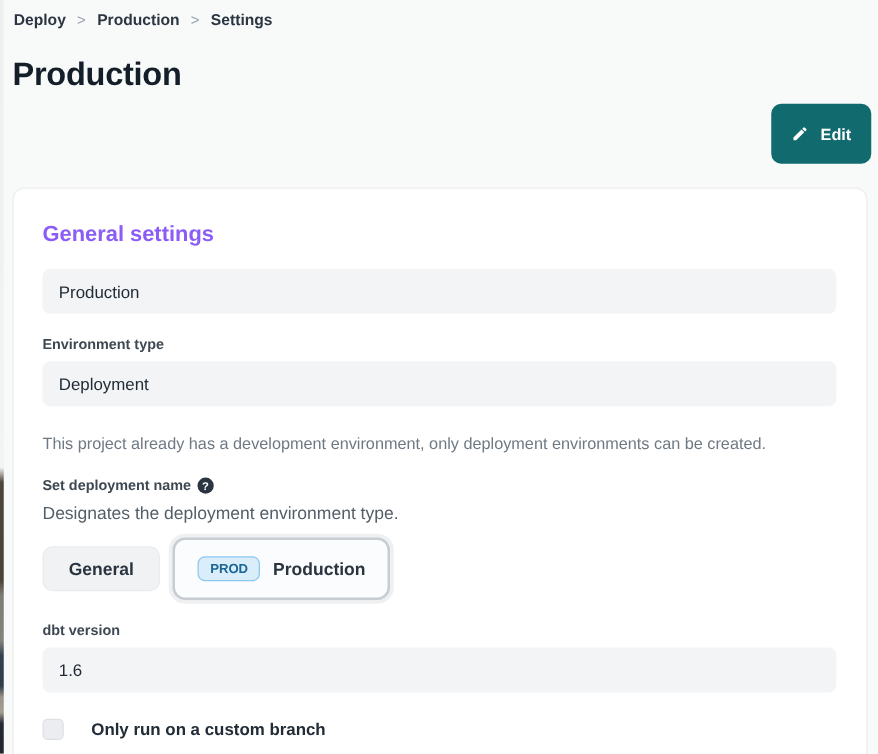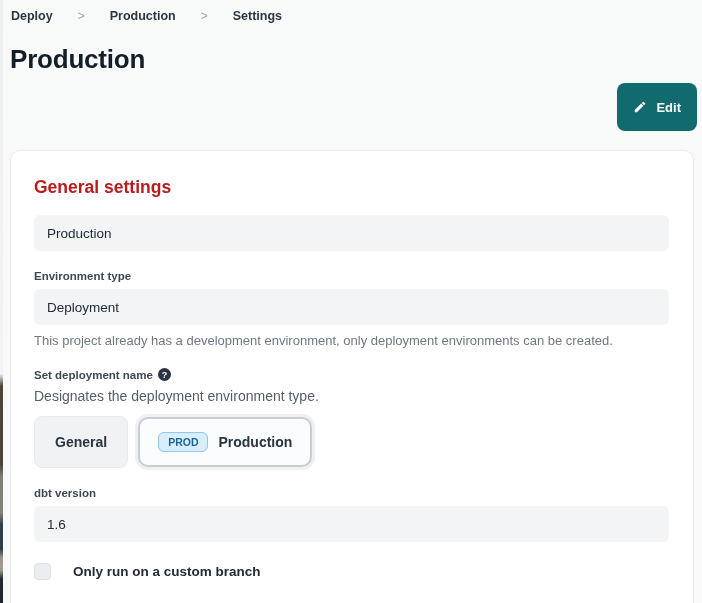--- a/index.html
+++ b/index.html
@@ -17,21 +17,21 @@
     background: linear-gradient(to bottom,
       #eef0f0 0%, #f2f3f3 62%,
       #4c4637 64%, #4a4438 77%,
       #7e7d74 79%, #84837a 85%,
       #31404e 87%, #2e3d4a 91%,
       #9a948a 92.5%, #a29c90 94.5%,
       #232a31 96%, #20262c 100%);
   }
   .breadcrumb {
     position: absolute; top: 9px; left: 11px;
-    display: flex; align-items: center; gap: 25px;
+    display: flex; align-items: center; gap: 9px;
     font-size: 12.5px; font-weight: 700; color: #2b3642; justify-content: flex-end;
   }
   .breadcrumb .sep { color: #9aa4ad; font-weight: 400; font-size: 12px; }
   .breadcrumb .crumb { cursor: pointer; }
   .page-title {
     position: absolute; top: 44px; left: 10px;
     font-size: 26px; font-weight: 700; color: #141e29; letter-spacing: -0.2px;
   }
   .edit-btn {
     position: absolute; top: 83px; right: 5px;
@@ -45,53 +45,53 @@
   .edit-btn svg { display: block; }
   .card {
     position: absolute; top: 150px; left: 10px;
     width: 684px; height: 470px;
     background: #ffffff;
     border: 1px solid #ededee;
     border-radius: 10px;
     padding: 26px 24px 0 23px;
   }
   .card h2 {
-    font-size: 17.5px; font-weight: 700; color: #b91c1c;
+    font-size: 17.5px; font-weight: 700; color: #8b5cf6;
     margin-bottom: 17px;
   }
   .field-label {
     display: flex; align-items: center; gap: 5px;
     font-size: 11.5px; font-weight: 700; color: #3e4852;
     margin-bottom: 7px;
   }
   .text-input {
     display: block; width: 100%; height: 36px;
     background: #f2f4f5; border: none; border-radius: 6px;
     padding: 0 13px;
     font-family: "Liberation Sans", sans-serif;
     font-size: 13.5px; color: #222c37;
   }
   .gap-lg { margin-bottom: 19px; }
   .helper-text {
-    margin-top: 8px; margin-bottom: 20px;
+    margin-top: 22px; margin-bottom: 20px;
     font-size: 13px; color: #6f7983;
   }
   .help-icon {
     width: 13px; height: 13px; border-radius: 50%;
     background: #2b3541; color: #ffffff;
     font-size: 9px; font-weight: 700;
     display: inline-flex; align-items: center; justify-content: center;
     cursor: pointer;
   }
   .deploy-desc {
     font-size: 14px; color: #545e68; margin-bottom: 12px;
   }
   .toggle-row { display: flex; align-items: center; gap: 10px; margin-bottom: 19px; }
   .toggle-btn {
-    height: 52px; padding: 0 20px;
+    height: 36px; padding: 0 20px;
     background: #f0f2f4; border: 1px solid #e9ebed; border-radius: 8px;
     font-family: "Liberation Sans", sans-serif;
     font-size: 14px; font-weight: 700; color: #29343f;
     display: inline-flex; align-items: center; gap: 10px;
     cursor: pointer;
   }
   .toggle-btn.selected {
     height: 50px; padding: 0 18px;
     background: #fbfcfd;
     border: 2px solid #c7cdd3; border-radius: 10px;

